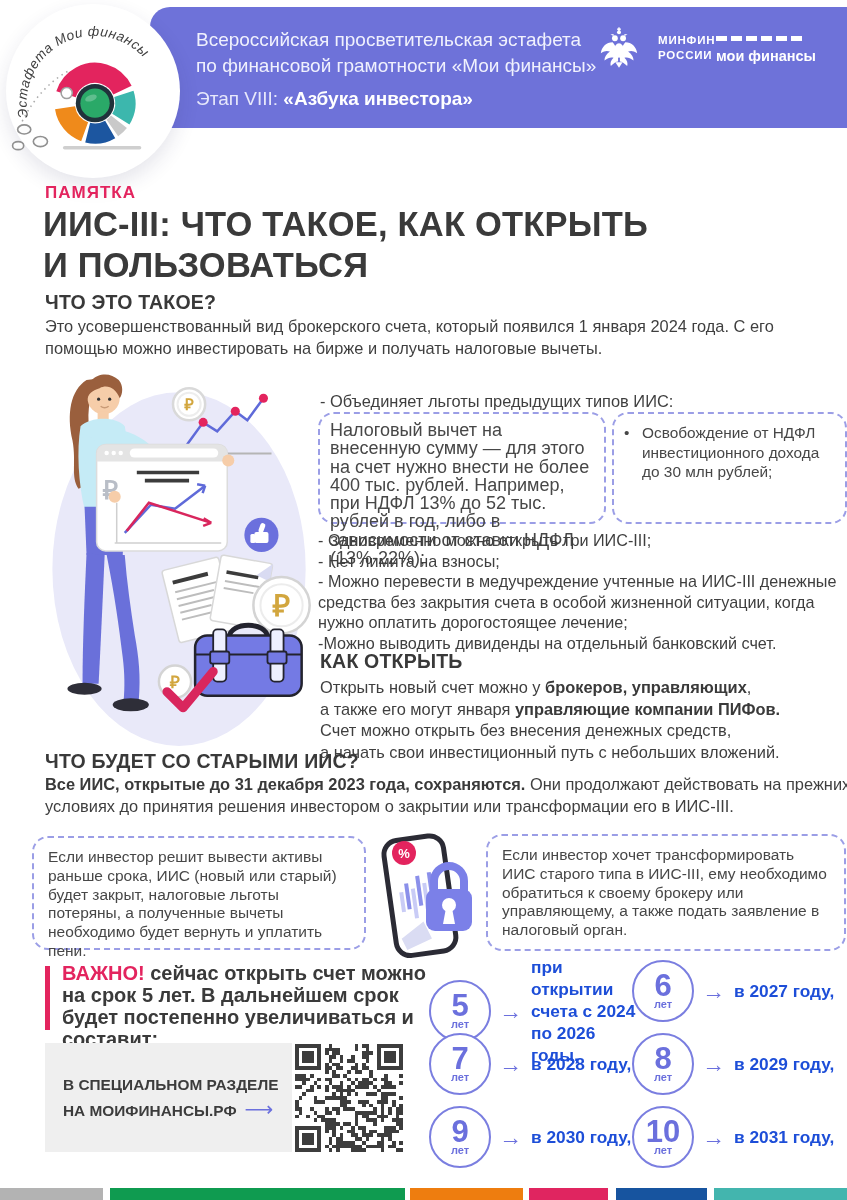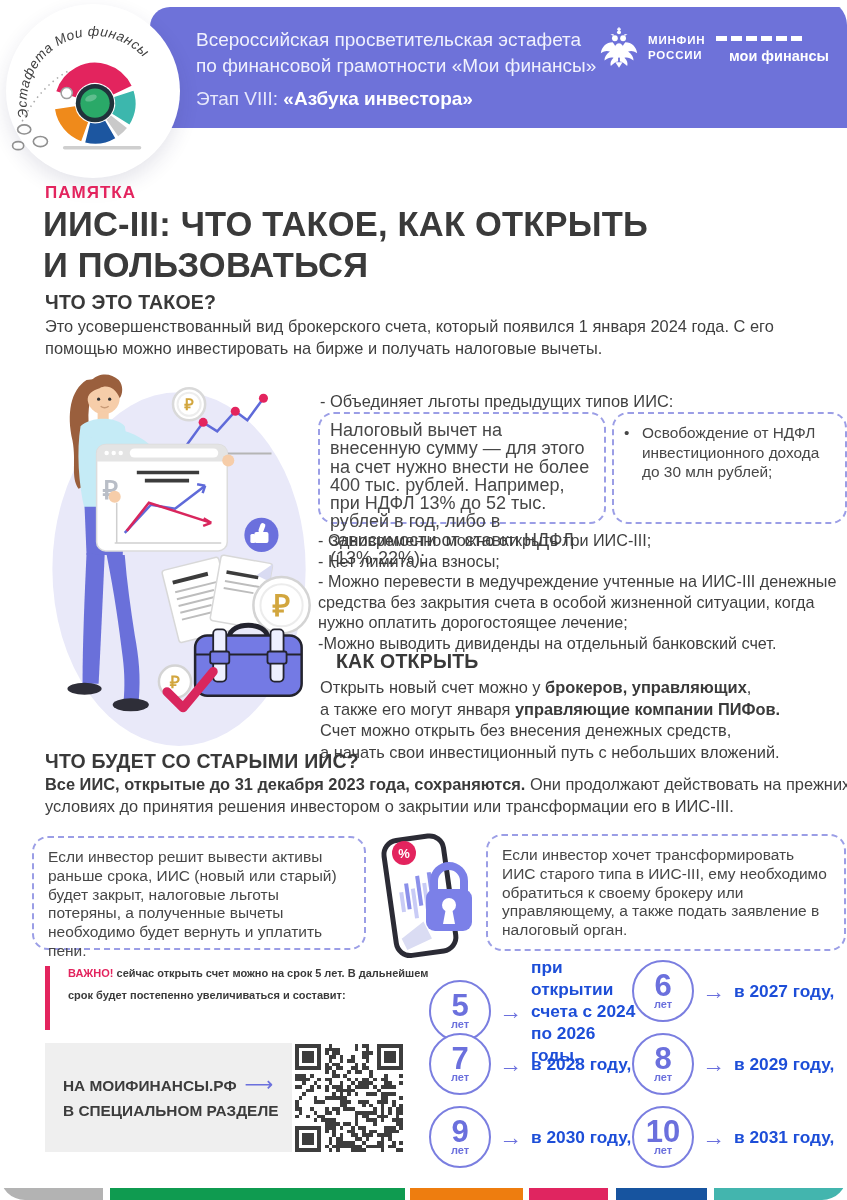--- a/index.html
+++ b/index.html
@@ -1,60 +1,60 @@
 <!DOCTYPE html>
 <html lang="ru"><head>
 <meta charset="utf-8">
 <style>
   html,body{margin:0;padding:0;background:#fff;}
   .page{position:relative;width:847px;height:1200px;background:#fff;overflow:hidden;
-        font-family:"Liberation Sans",sans-serif;color:#3c3c3c;border-radius:25px;}
+        font-family:"Liberation Sans",sans-serif;color:#3c3c3c;}
 
   
   .banner{position:absolute;left:150px;top:7px;width:697px;height:121px;
           background:#6e72d9;border-radius:20px 0 0 20px;}
   .banner-text{position:absolute;left:196px;top:27px;color:#f0f1fd;font-size:19px;line-height:26px;}
   .banner-stage{position:absolute;left:196px;top:88px;color:#e7e8fb;font-size:19px;}
   .banner-stage b{color:#ffffff;}
   .logo-circle{position:absolute;left:6px;top:4px;width:174px;height:174px;border-radius:50%;
                background:#fff;box-shadow:0 8px 20px rgba(40,40,90,.12);}
-  .minfin{position:absolute;left:599px;top:26px;display:flex;align-items:center;gap:9px;}
+  .minfin{position:absolute;left:599px;top:26px;display:flex;align-items:center;gap:19px;}
   .minfin-name{color:#fff;font-size:11.5px;font-weight:bold;letter-spacing:.8px;line-height:15px;}
   .mf-logo{position:absolute;left:716px;top:36px;width:88px;}
   .mf-dashes{height:5px;background:repeating-linear-gradient(90deg,#fff 0 11px,rgba(255,255,255,0) 11px 15px);}
-  .mf-name{margin-top:7px;color:#fff;font-size:14.5px;font-weight:bold;white-space:nowrap;margin-left:13px;}
+  .mf-name{margin-top:7px;color:#fff;font-size:14.5px;font-weight:bold;white-space:nowrap;}
 
   
   .eyebrow{position:absolute;left:45px;top:183px;color:#e3245e;font-size:17px;font-weight:bold;letter-spacing:1px;}
   .h1{position:absolute;left:43px;top:204px;width:780px;font-size:34.5px;line-height:41px;
       font-weight:bold;color:#3a3a3a;letter-spacing:.2px;}
   .h2{position:absolute;font-size:19.5px;font-weight:bold;color:#393939;letter-spacing:.2px;}
   .h2-what{left:45px;top:291px;}
   .p{position:absolute;font-size:16.4px;line-height:21.6px;color:#3f3f3f;}
   .p-what{left:45px;top:316px;width:775px;}
   .h2-params{left:320px;top:362px;}
   .p-params-intro{left:320px;top:391px;width:520px;}
   .dash-box{position:absolute;border:2px dashed #9b9ee6;border-radius:16px;background:#fff;
             color:#474747;box-sizing:border-box;}
   .pbox1{left:318px;top:412px;width:288px;height:112px;padding:7px 10px;font-size:18px;line-height:18.3px;}
   .pbox2{left:612px;top:412px;width:235px;height:112px;padding:9px 10px;font-size:15.4px;line-height:19.5px;display:flex;gap:8px;}
   .pbox2 .bullet{flex:0 0 10px;}
   .bullets{position:absolute;left:318px;top:530px;width:534px;font-size:16.2px;line-height:20.6px;color:#3f3f3f;}
-  .h2-open{left:320px;top:650px;margin-left:16px;}
+  .h2-open{left:320px;top:650px;}
   .p-open{left:320px;top:677px;width:540px;}
   .p b,.bullets b,.imp-text b{color:#3a3a3a;}
   .h2-old{left:45px;top:750px;}
   .p-old{left:45px;top:774px;width:808px;}
 
   .obox-left{left:32px;top:836px;width:334px;height:114px;padding:10px 14px;font-size:15.5px;line-height:18.8px;}
   .obox-right{left:486px;top:834px;width:360px;height:117px;padding:10px 14px;font-size:15.5px;line-height:18.8px;}
   .phone-wrap{position:absolute;left:366px;top:826px;width:118px;height:140px;}
 
   .imp-bar{position:absolute;left:45px;top:966px;width:5px;height:64px;background:#e3245e;}
-  .imp-text{position:absolute;left:62px;top:962px;width:366px;font-size:11px;font-weight:bold;line-height:22px;color:#3a3a3a;margin-left:6px;}
+  .imp-text{position:absolute;left:62px;top:962px;width:366px;font-size:20px;font-weight:bold;line-height:22px;color:#3a3a3a;}
   .imp-text .imp-label{color:#e3245e;}
 
   
   .term{position:absolute;display:flex;align-items:center;}
   .t0{left:429px;top:956px;width:210px;}
   .t1{left:632px;top:960px;width:215px;}
   .t2{left:429px;top:1033px;width:210px;}
   .t3{left:632px;top:1033px;width:215px;}
   .t4{left:429px;top:1106px;width:210px;}
   .t5{left:632px;top:1106px;width:215px;}
@@ -345,22 +345,22 @@
   <div class="term t5">
     <div class="term-circle">
       <span class="term-num">10</span>
       <span class="term-unit">лет</span>
     </div>
     <span class="term-arrow">→</span>
     <div class="term-label">в 2031 году,</div>
   </div>
 
   <div class="graybox" style="background: rgb(239, 239, 239);">
+    <div>В СПЕЦИАЛЬНОМ РАЗДЕЛЕ</div>
     <div><span>НА МОИФИНАНСЫ.РФ</span><span class="go-arrow">⟶</span></div>
-    <div>В СПЕЦИАЛЬНОМ РАЗДЕЛЕ</div>
   </div>
 
   <div class="qr">
     <svg viewBox="0 0 29 29" shape-rendering="crispEdges">
         <rect x="9" y="0" width="1" height="1" fill="#3d3d3d"></rect>
         <rect x="16" y="0" width="1" height="1" fill="#3d3d3d"></rect>
         <rect x="18" y="0" width="1" height="1" fill="#3d3d3d"></rect>
         <rect x="19" y="0" width="1" height="1" fill="#3d3d3d"></rect>
         <rect x="8" y="1" width="1" height="1" fill="#3d3d3d"></rect>
         <rect x="9" y="1" width="1" height="1" fill="#3d3d3d"></rect>

